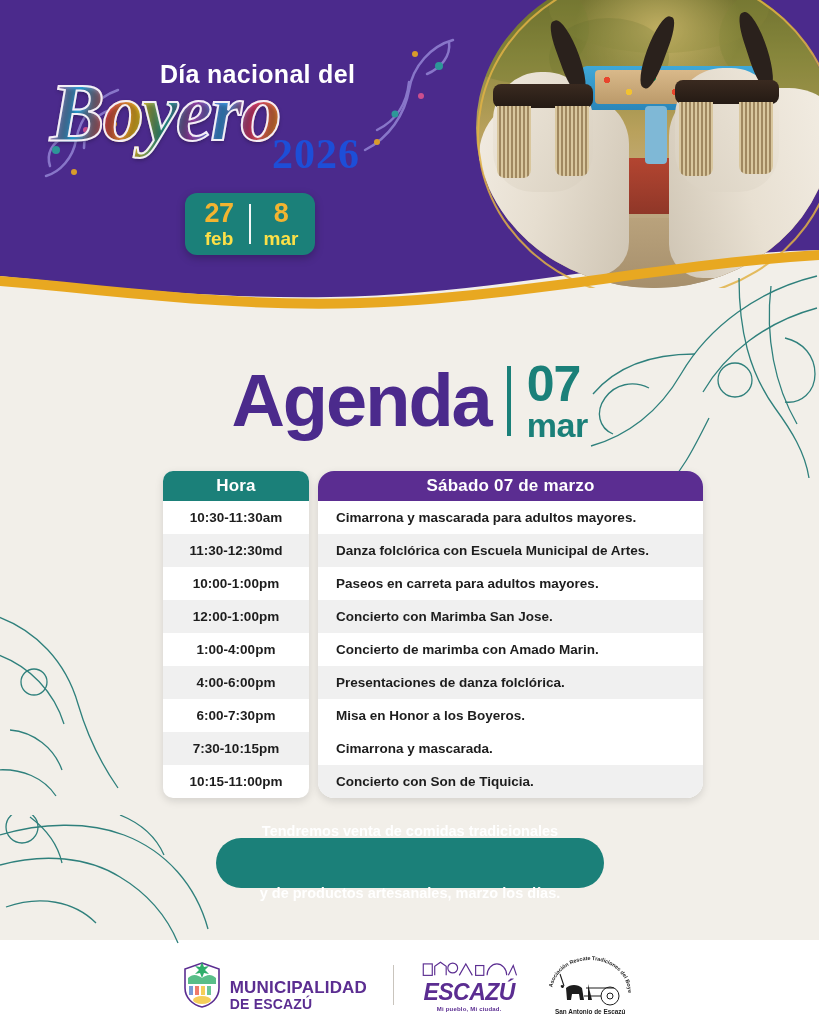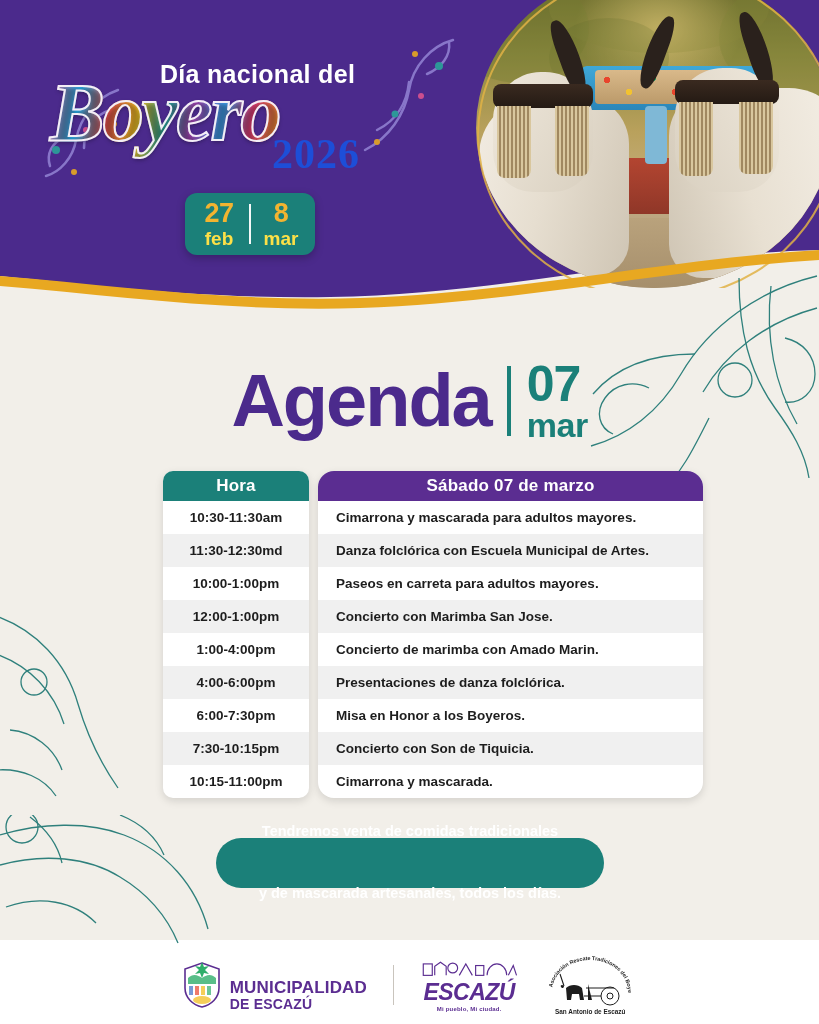--- a/index.html
+++ b/index.html
@@ -397,28 +397,28 @@
     </div>
     <div class="col-prog">
       <div class="th th-prog">Sábado 07 de marzo</div>
       <div class="td td-prog">Cimarrona y mascarada para adultos mayores.</div>
       <div class="td td-prog alt">Danza folclórica con Escuela Municipal de Artes.</div>
       <div class="td td-prog">Paseos en carreta para adultos mayores.</div>
       <div class="td td-prog alt">Concierto con Marimba San Jose.</div>
       <div class="td td-prog">Concierto de marimba con Amado Marin.</div>
       <div class="td td-prog alt">Presentaciones de danza folclórica.</div>
       <div class="td td-prog">Misa en Honor a los Boyeros.</div>
+      <div class="td td-prog">Cimarrona y mascarada.</div>
       <div class="td td-prog alt">Concierto con Son de Tiquicia.</div>
-      <div class="td td-prog">Cimarrona y mascarada.</div>
     </div>
   </div>
 
   <div class="banner">
     <div>Tendremos venta de comidas tradicionales</div>
-    <div>y de mascarada artesanales, todos los días.</div>
+    <div>y de productos artesanales, marzo los días.</div>
   </div>
 
   <div class="logos">
 
     <div class="logo-muni">
       <svg class="shield" viewBox="0 0 38 46">
         <path d="M19 1 L36 7 L36 26 C36 36 28 43 19 45 C10 43 2 36 2 26 L2 7 Z" fill="#ffffff" stroke="#5b2d91" stroke-width="1.6"></path>
         <path d="M5 16 C10 11 15 13 19 16 C23 13 28 11 33 16 L33 22 L5 22 Z" fill="#2fae6a" opacity=".8"></path>
         <rect x="6" y="24" width="4" height="9" fill="#3d6fc4" opacity=".7"></rect>
         <rect x="12" y="24" width="4" height="9" fill="#e8452c" opacity=".7"></rect>

